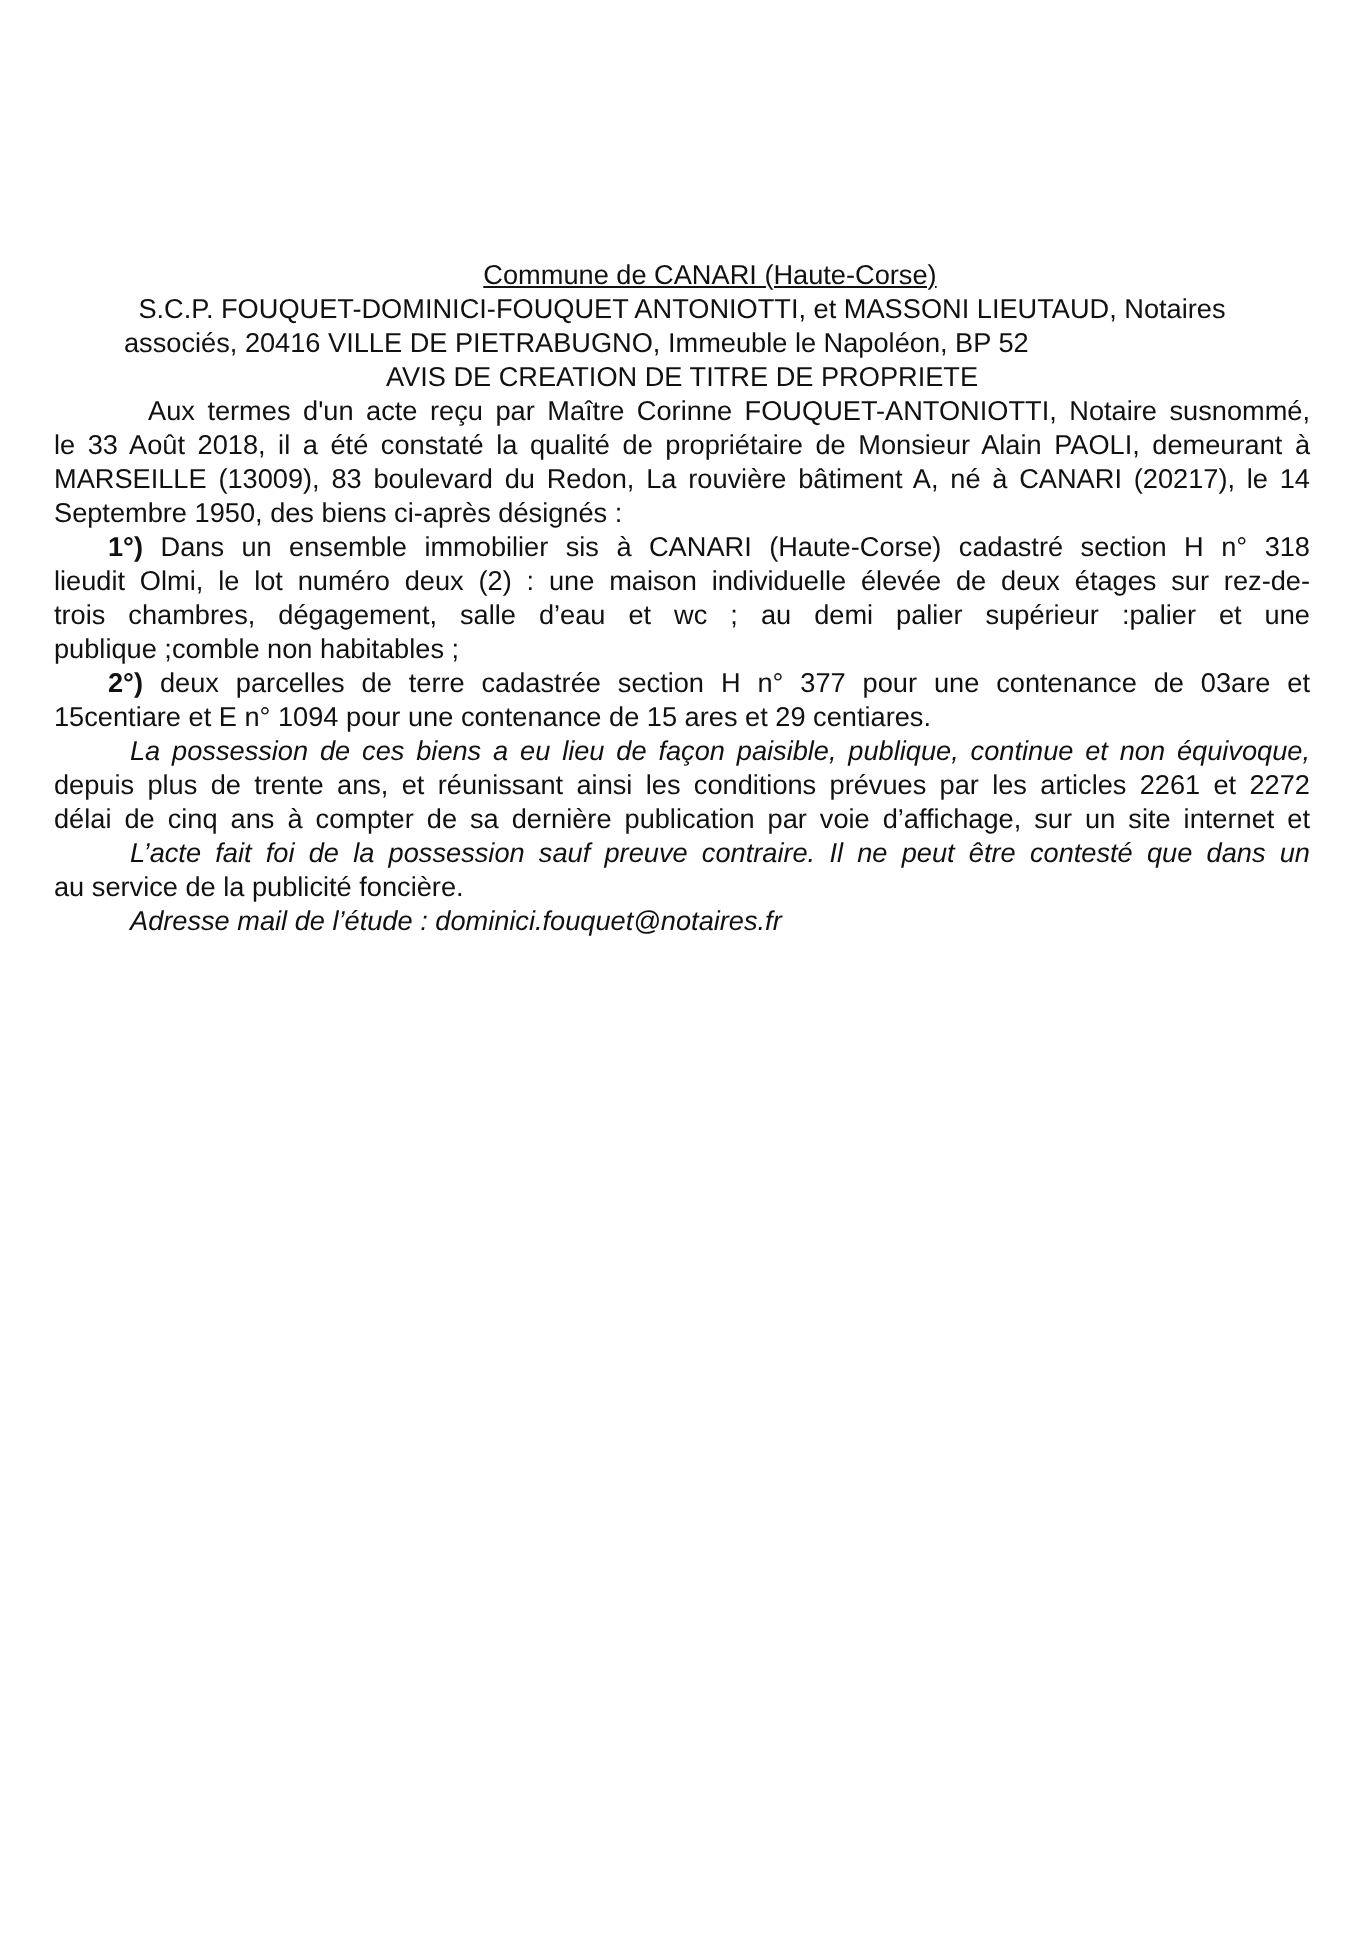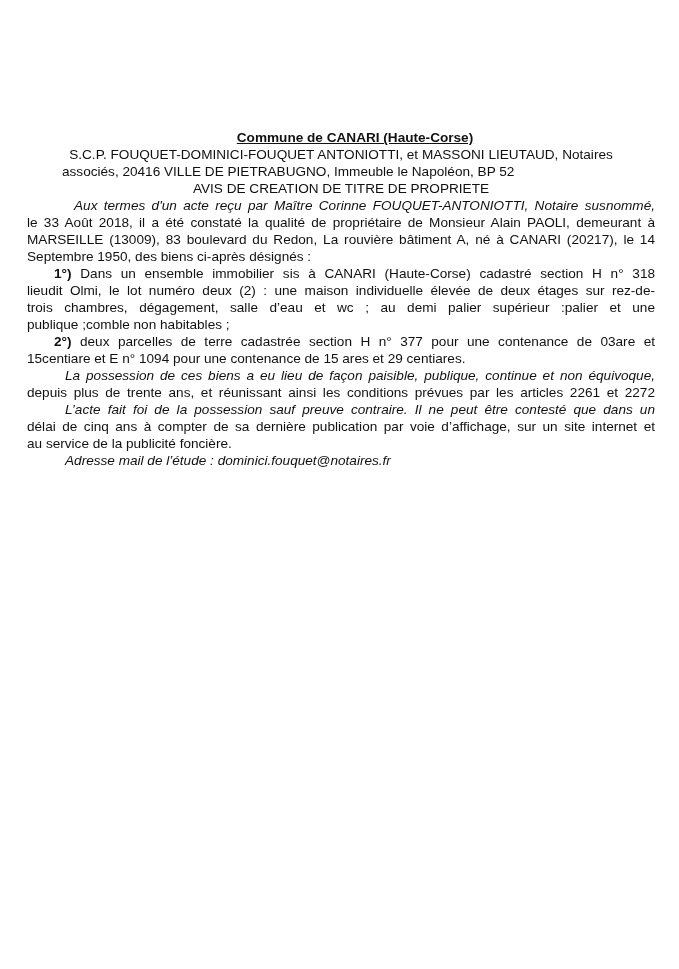--- a/index.html
+++ b/index.html
@@ -2,23 +2,23 @@
 <html><head>
 <meta charset="utf-8">
 <style>
   html, body { margin: 0; padding: 0; background: #ffffff; }
   body { width: 679px; height: 969px; position: relative; overflow: hidden;
          font-family: "Liberation Sans", sans-serif; color: #111; }
   .doc { position: absolute; left: 27px; top: 129px; width: 628px; font-size: 13.6px; line-height: 17px; }
   .line { display: block; white-space: nowrap; height: 17px; }
   .center { text-align: center; }
   .just { text-align: justify; text-align-last: justify; white-space: normal; }
-  .title { font-weight: bold; text-decoration: underline; margin-left: 28px; }
+  .title { font-weight: normal; text-decoration: underline; margin-left: 28px; }
   .ind3 { padding-left: 38px; font-style: italic; }
-  .ind4 { padding-left: 47px; font-style: italic; }
+  .ind4 { padding-left: 47px; }
   b { font-weight: bold; }
 </style>
 </head>
 <body>
 
 <div class="doc">
   <span class="line center"><span class="title">Commune de CANARI (Haute-Corse)</span></span>
   <span class="line center">S.C.P. FOUQUET-DOMINICI-FOUQUET ANTONIOTTI, et MASSONI LIEUTAUD, Notaires</span>
   <span class="line" style="padding-left:35px">associés, 20416 VILLE DE PIETRABUGNO, Immeuble le Napoléon, BP 52</span>
   <span class="line center">AVIS DE CREATION DE TITRE DE PROPRIETE</span>
@@ -38,18 +38,18 @@
 
   <span class="line" style="padding-left:27px; display:flex;">
     <b>2°)</b>
     <span class="just" style="flex:1; white-space:pre;"> deux parcelles de terre cadastrée section H n° 377 pour une contenance de 03are et</span>
   </span>
   <span class="line">15centiare et E n° 1094 pour une contenance de 15 ares et 29 centiares.</span>
 
   <span class="line just ind3">La possession de ces biens a eu lieu de façon paisible, publique, continue et non équivoque,</span>
   <span class="line just">depuis plus de trente ans, et réunissant ainsi les conditions prévues par les articles 2261 et 2272</span>
 
+  <span class="line just">délai de cinq ans à compter de sa dernière publication par voie d’affichage, sur un site internet et</span>
   <span class="line just ind3">L’acte fait foi de la possession sauf preuve contraire. Il ne peut être contesté que dans un</span>
-  <span class="line just">délai de cinq ans à compter de sa dernière publication par voie d’affichage, sur un site internet et</span>
   <span class="line">au service de la publicité foncière.</span>
 
   <span class="line ind3">Adresse mail de l’étude : dominici.fouquet@notaires.fr</span>
 </div>
 
 </body></html>

